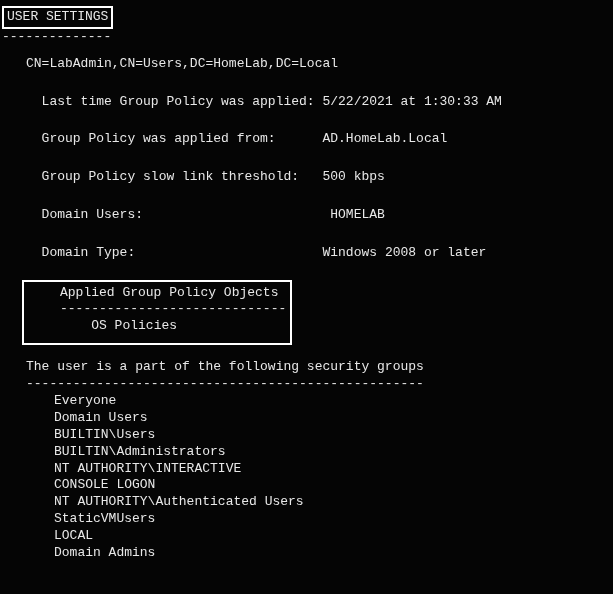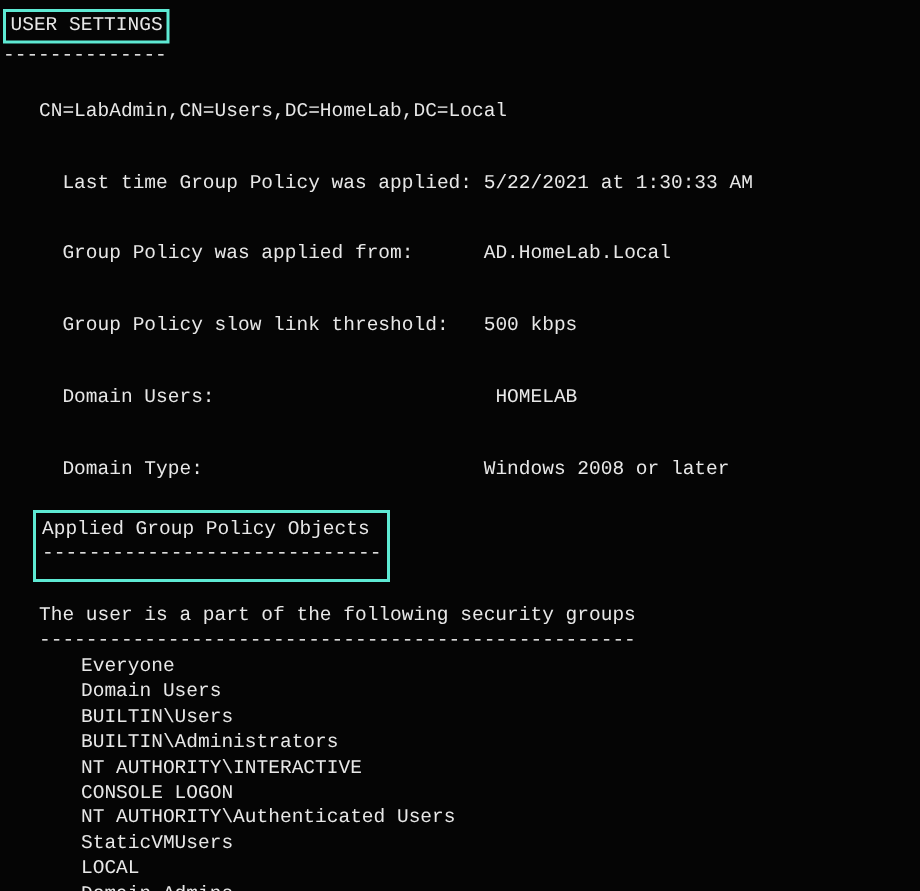--- a/index.html
+++ b/index.html
@@ -8,47 +8,48 @@
       color: #e8e8e8;
       font-family: Consolas, "Courier New", monospace;
       font-size: 13px;
       line-height: 1.3;
       width: 613px;
       height: 594px;
       overflow: hidden;
       padding: 6px 0 0 0;
     }
     .box-red {
-      border: 2px solid #5eead4;
+      border: 2px solid #ffffff;
       display: inline-block;
       padding: 1px 3px;
     }
     .box-red.wide { padding: 3px 4px 8px 4px; }
     .header {
       margin-left: 2px;
       margin-bottom: 0;
     }
     .dashline {
       letter-spacing: 0;
     }
     .section {
       margin-left: 26px;
     }
     .pair-block {
       white-space: pre;
-      margin-top: 14px;
+      margin-top: 4px;
     }
     .blank { height: 14px; }
     .blank-sm { height: 6px; }
     .gpo-box {
       margin-left: 22px;
       margin-top: 4px;
     }
     .gpo-inner {
       white-space: pre;
+      margin-left: 32px;
     }
     ul.plain {
       list-style: none;
       margin-left: 54px;
     }
     ul.plain li { white-space: pre; }
   </style>
 </head>
 <body>
 
@@ -75,20 +76,21 @@
 <div class="section pair-block">
   <span>Domain Type:</span>                        <span>Windows 2008 or later</span>
 </div>
 
 <div class="blank"></div>
 
 <div class="gpo-box">
   <div class="box-red wide">
     <div class="gpo-inner">Applied Group Policy Objects</div>
     <div class="gpo-inner dashline">-----------------------------</div>
+    <div class="gpo-inner">    <span>OS Policies</span></div>
   </div>
 </div>
 
 <div class="blank"></div>
 
 <div class="section">The user is a part of the following security groups</div>
 <div class="section dashline">---------------------------------------------------</div>
 
 <ul class="plain" id="groups-list">
     <li>Everyone</li>

